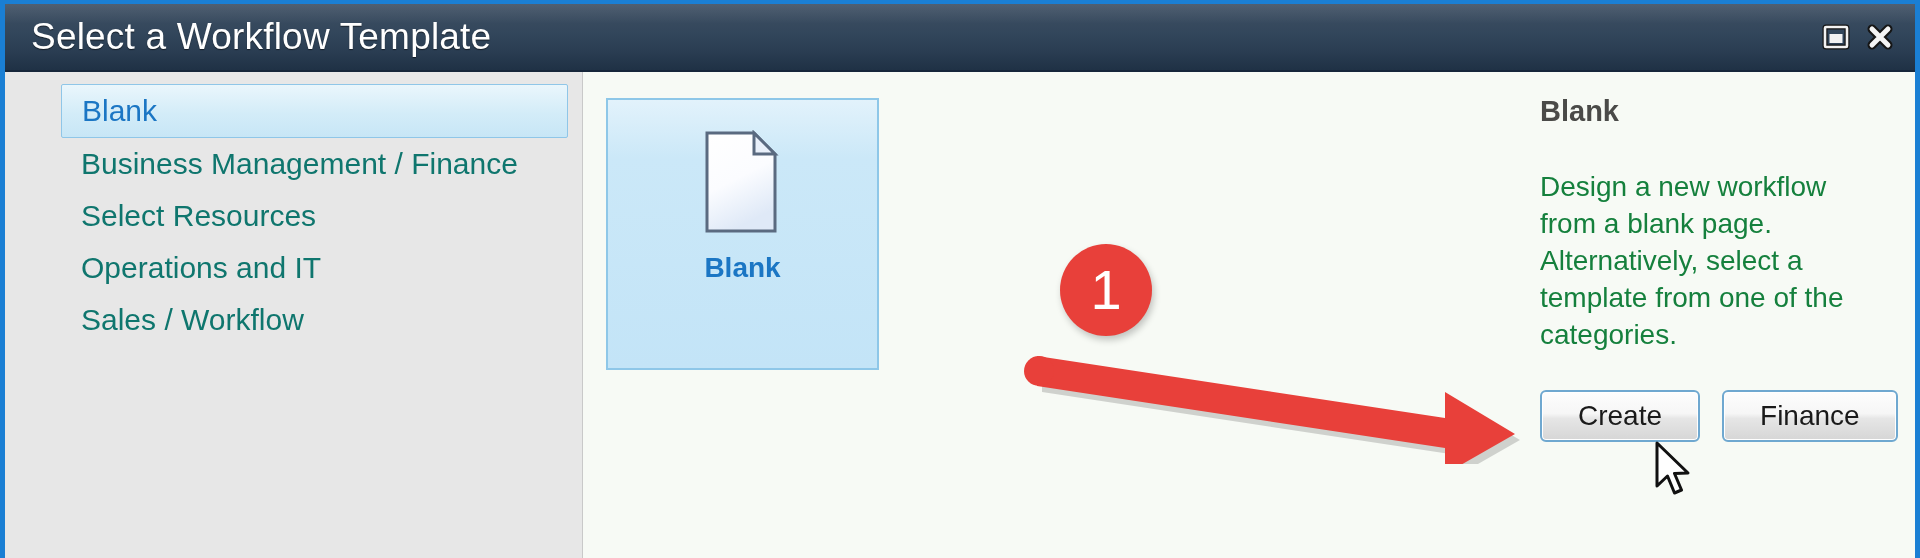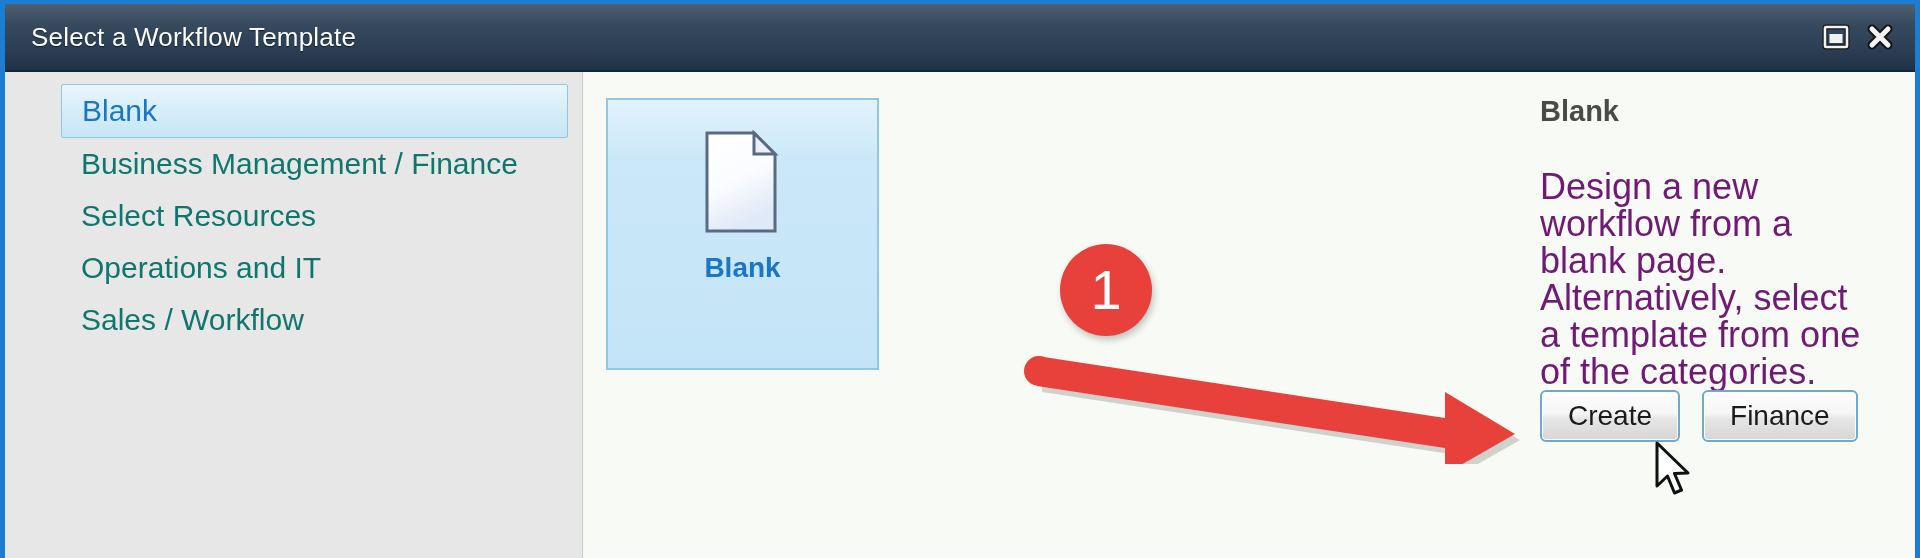--- a/index.html
+++ b/index.html
@@ -51,21 +51,21 @@
     position: absolute;
     left: 0; right: 0; top: 0;
     height: 20px;
     background: linear-gradient(to bottom, rgba(255,255,255,.09), rgba(255,255,255,0));
     pointer-events: none;
   }
   #titletext {
     position: absolute;
     left: 26px;
     top: 12px;
-    font-size: 26px;
+    font-size: 37px;
     line-height: 42px;
     color: #ffffff;
     font-weight: 400;
     letter-spacing: .2px;
     text-shadow: 0 1px 1px rgba(0,0,0,.55);
     white-space: nowrap;
   }
   .win-btn {
     position: absolute;
     top: 16px;
@@ -167,43 +167,43 @@
     width: 330px;
   }
   #desc-title {
     font-size: 29px;
     font-weight: bold;
     color: #4a4a48;
     margin: 0 0 10px 0;
     line-height: 34px;
   }
   #desc-body {
-    font-size: 36px;
+    font-size: 28px;
     line-height: 37px;
-    color: #701a75;
+    color: #15803d;
     margin-top: 40px;
   }
 
   
   #buttons {
     position: absolute;
     left: 956px;
     top: 318px;
     width: 370px;
     display: flex;
     gap: 22px;
   }
   .dlg-btn {
     font-family: "Liberation Sans", sans-serif;
     font-size: 28px;
     color: #1a1a1a;
     background: linear-gradient(to bottom, #fdfdfd 0%, #f6f6f6 45%, #e6e6e6 55%, #d6d6d6 100%);
     border: 2px solid #6fa8d0;
     border-radius: 6px;
-    padding: 8px 26px;
+    padding: 8px 36px;
     cursor: pointer;
     box-shadow: inset 0 0 0 1px #ffffff;
     white-space: nowrap;
   }
 
   
   #badge-1 {
     position: absolute;
     left: 1055px;
     top: 240px;

